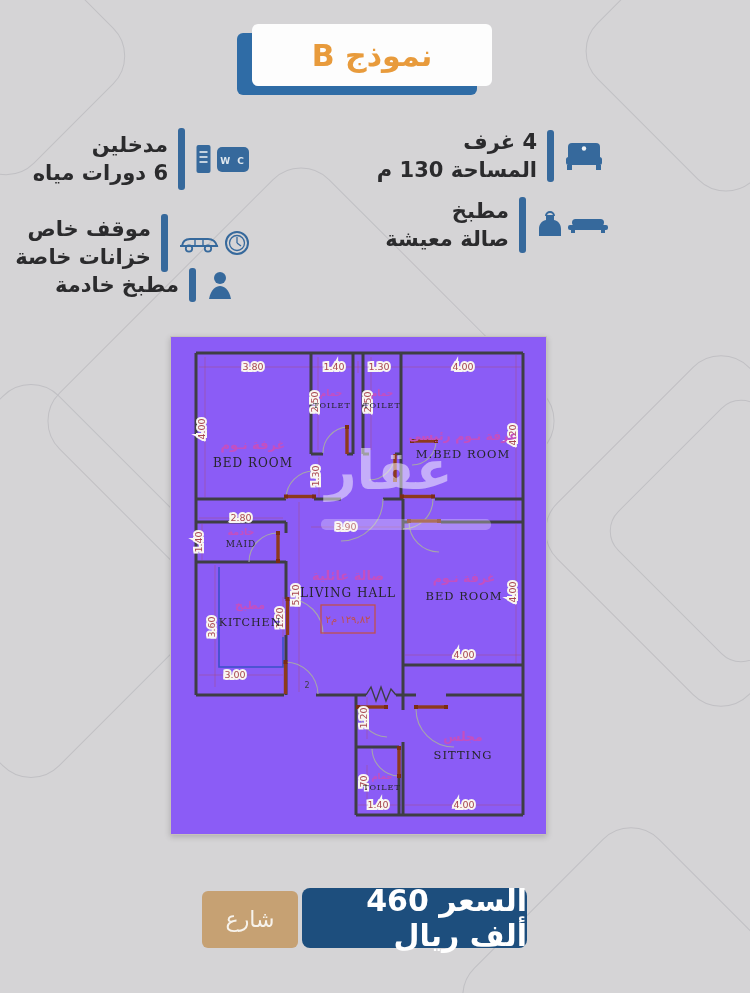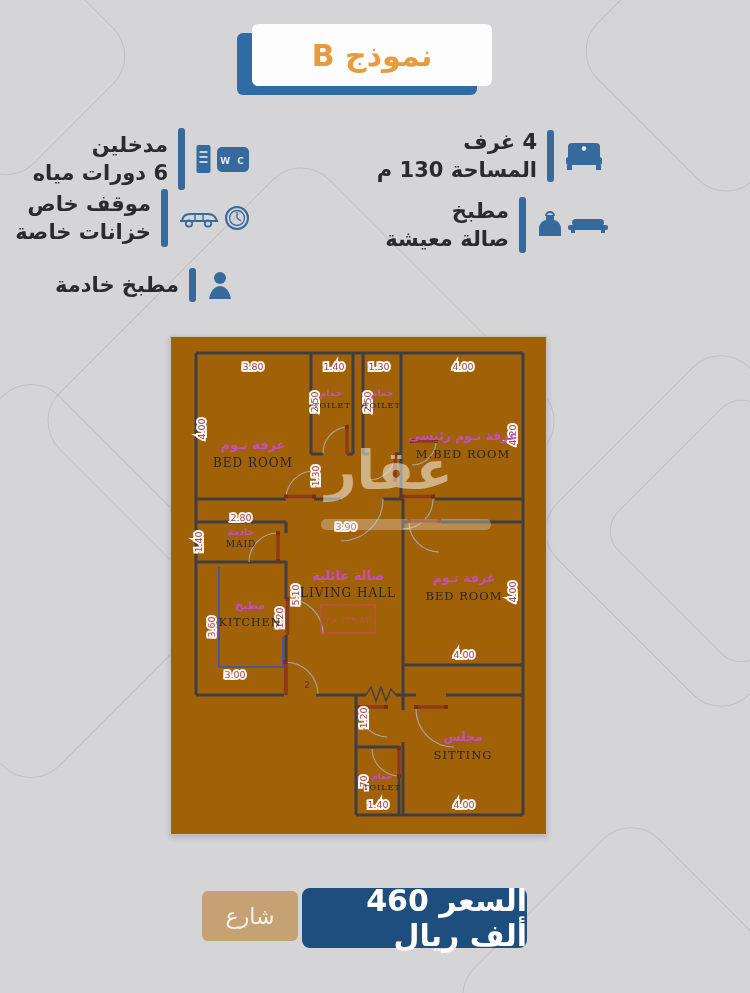--- a/index.html
+++ b/index.html
@@ -11,37 +11,37 @@
   .title-box{position:absolute;left:252px;top:24px;width:240px;height:62px;background:#fdfdfd;
              border-radius:6px;box-shadow:-15px 9px 0 0 #2f6ca6;display:flex;align-items:center;
              justify-content:center;z-index:3;}
   .title-text{color:#e89b3c;font-weight:bold;font-size:30px;direction:rtl;}
   
   .feat{position:absolute;display:flex;align-items:center;gap:10px;z-index:3;justify-content:space-between;}
   .ftext{text-align:right;direction:rtl;color:#2b2b2d;font-weight:bold;font-size:21px;line-height:28px;}
   .fbar{width:7px;border-radius:3px;background:#36699c;}
   .ficons{display:flex;flex-direction:row;align-items:center;gap:4px;min-width:44px;}
   
-  .sheet{position:absolute;left:170px;top:336px;width:375px;height:497px;background:#a16207;
+  .sheet{position:absolute;left:170px;top:336px;width:375px;height:497px;background:#8b5cf6;
          border:1px solid #c6c2ba;box-shadow:0 2px 6px rgba(0,0,0,.18);z-index:2;}
   .sheet svg{display:block;}
   .wall{stroke:#3e3e44;stroke-width:3;fill:none;}
   .thinline{stroke:#3e3e44;stroke-width:1.4;fill:none;}
   .arc{stroke:#a6a6aa;stroke-width:1.1;fill:none;}
   .leaf{stroke:#8d3a1c;stroke-width:3.4;}
   .hinge{fill:#7c2d12;}
   .dl{stroke:#b04a55;stroke-width:.7;opacity:.5;}
   .dim{font-family:"DejaVu Sans",sans-serif;font-size:9.5px;fill:#a84750;text-anchor:middle;
        paint-order:stroke;stroke:#f8f6f1;stroke-width:4px;}
   .rar{font-family:"DejaVu Sans",sans-serif;font-weight:bold;fill:#c44fc0;text-anchor:middle;direction:rtl;}
   .ren{font-family:"DejaVu Serif",serif;fill:#26262a;text-anchor:middle;letter-spacing:1px;}
   .counter{stroke:#3a50c8;stroke-width:1.6;fill:none;}
   .wm{font-family:"DejaVu Sans",sans-serif;font-weight:bold;fill:#ffffff;opacity:.5;text-anchor:middle;direction:rtl;}
   
-  .street-box{position:absolute;left:202px;top:891px;width:96px;height:50px;background:#c6a173;
+  .street-box{position:absolute;left:202px;top:891px;width:96px;height:57px;background:#c6a173;
               border-radius:6px;display:flex;align-items:center;justify-content:center;
               color:#f7f3ec;font-size:22px;z-index:3;}
   .price-box{position:absolute;left:302px;top:888px;width:225px;height:60px;background:#1d4e7d;
              border-radius:8px;display:flex;align-items:center;justify-content:flex-start;color:#ffffff;
              font-weight:bold;font-size:30px;direction:rtl;z-index:3;}
 </style>
 </head>
 <body>
 
 <div class="canvas">
@@ -108,21 +108,21 @@
         <line x1="4.5" y1="13" x2="12.5" y2="13" stroke="#e8edf2" stroke-width="1.6"></line>
         <line x1="4.5" y1="18" x2="12.5" y2="18" stroke="#e8edf2" stroke-width="1.6"></line>
       </svg>
       <svg width="34" height="27" viewBox="0 0 34 27">
         <rect x="1" y="1" width="32" height="25" rx="5" fill="#36699c"></rect>
         <text x="17" y="17.5" text-anchor="middle" font-size="9" font-weight="bold" fill="#dfe7ee" font-family="DejaVu Sans, sans-serif" letter-spacing="2">W C</text>
       </svg>
     </div>
   </div>
 
-  <div class="feat" style="top:189px;right:500px;">
+  <div class="feat" style="top:214px;right:500px;">
     <div class="ftext">
       <div>موقف خاص</div>
       <div>خزانات خاصة</div>
     </div>
     <div class="fbar" style="height:58px;"></div>
     <div class="ficons">
       <svg width="42" height="20" viewBox="0 0 42 20">
         <path d="M4 13 q1 -7 8 -7 h18 q7 0 9 7 z" fill="none" stroke="#36699c" stroke-width="2"></path>
         <line x1="2" y1="13" x2="40" y2="13" stroke="#36699c" stroke-width="2"></line>
         <circle cx="11" cy="15.5" r="3.2" fill="none" stroke="#36699c" stroke-width="1.8"></circle>

